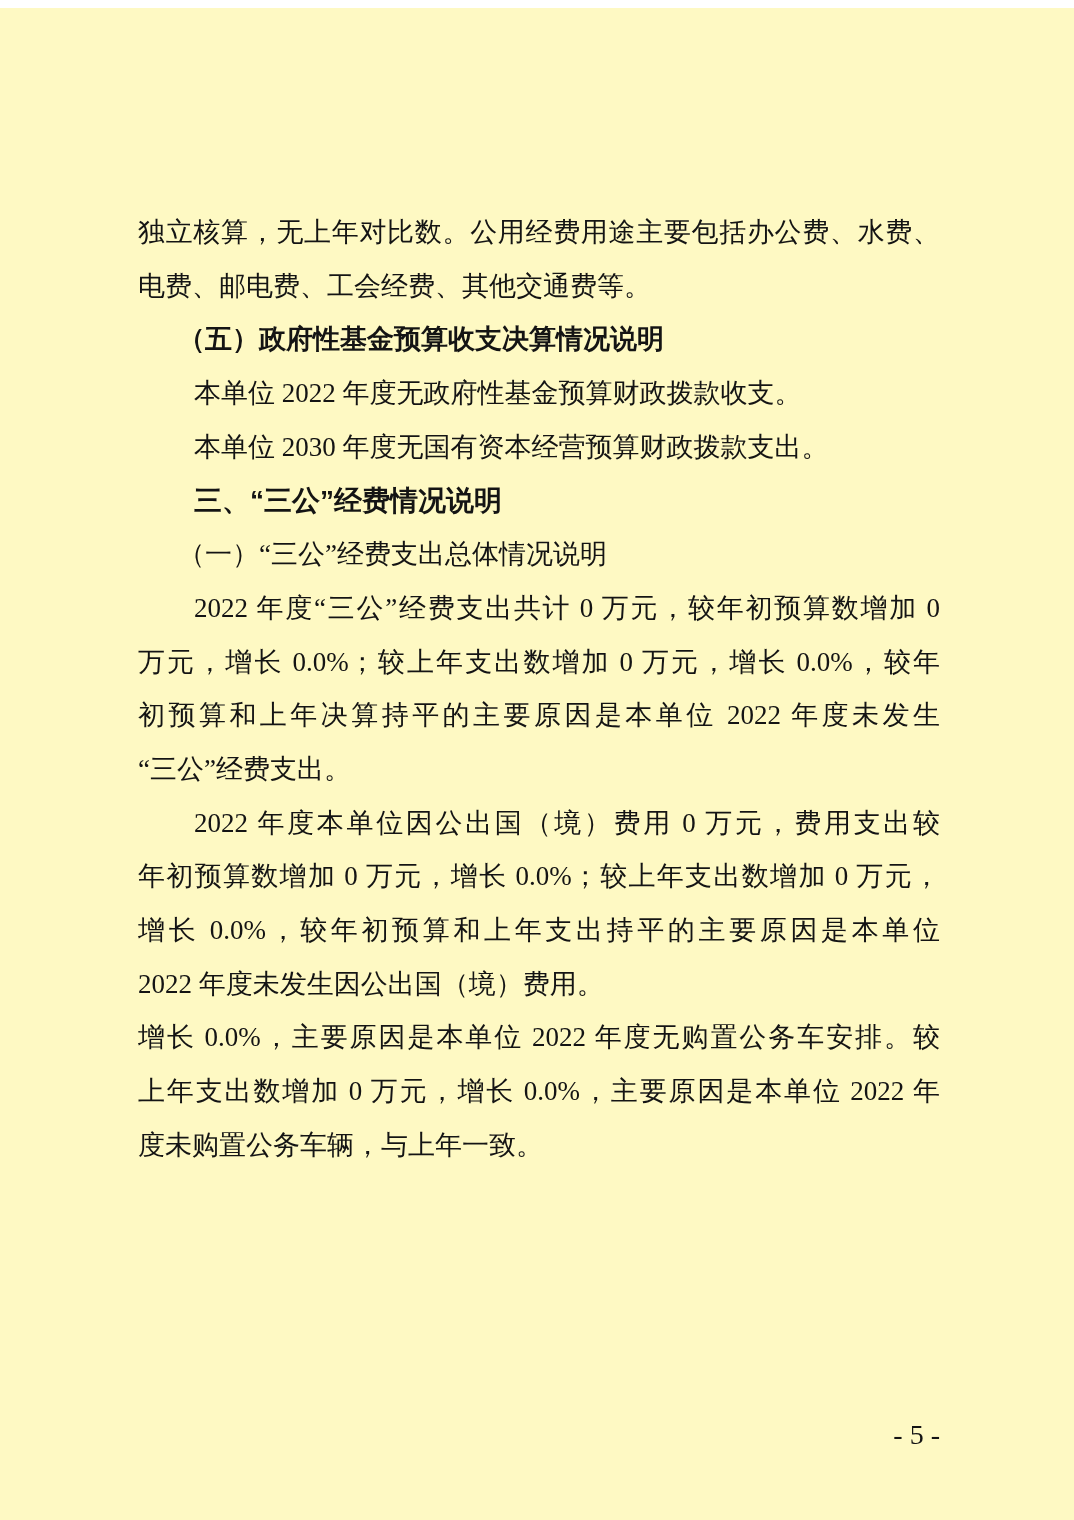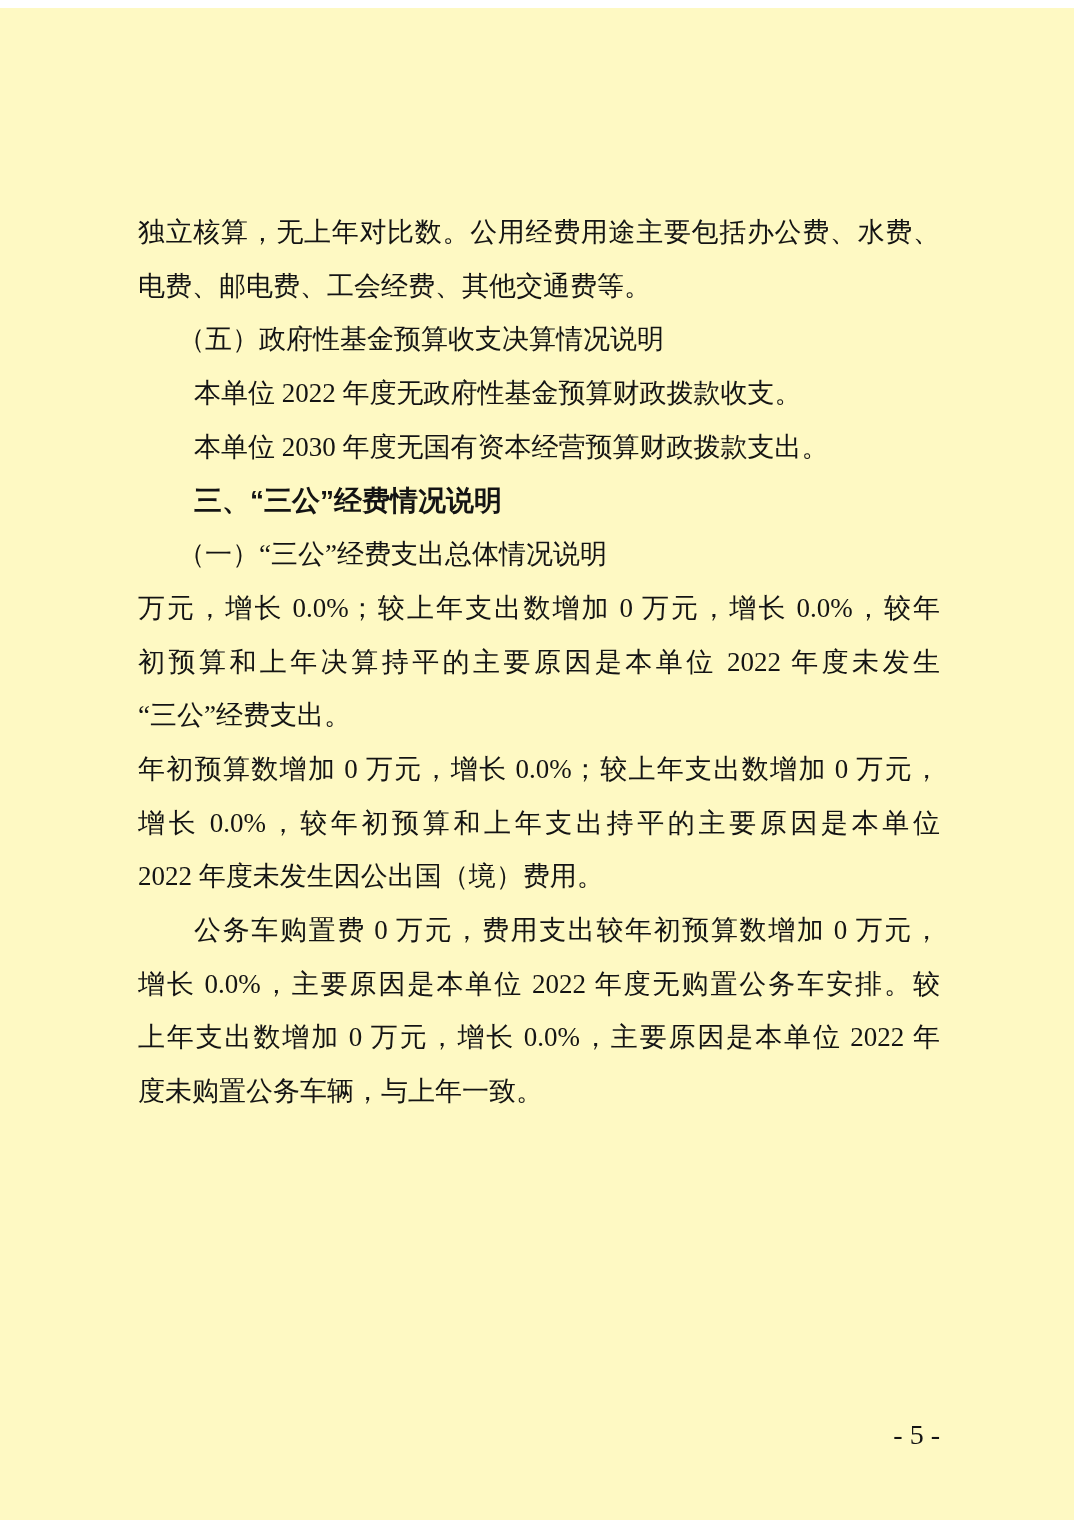--- a/index.html
+++ b/index.html
@@ -35,21 +35,21 @@
     text-align: justify;
     text-align-last: justify;
   }
   
   .line.first {
     text-indent: 56px;
   }
   
   .line.h-kai {
     text-indent: 40px;
-    font-weight: 400;
+    font-weight: 700;
   }
   
   .line.sub {
     text-indent: 40px;
     font-family: Liberation Serif, serif;
   }
   
   .line.h-hei {
     text-indent: 56px;
     font-weight: 700;
@@ -70,25 +70,26 @@
 
 <div class="page">
   <div class="content" id="doc-body">
       <div class="line cont j">独立核算，无上年对比数。公用经费用途主要包括办公费、水费、</div>
       <div class="line cont">电费、邮电费、工会经费、其他交通费等。</div>
       <div class="line h-kai">（五）政府性基金预算收支决算情况说明</div>
       <div class="line first">本单位 2022 年度无政府性基金预算财政拨款收支。</div>
       <div class="line first">本单位 2030 年度无国有资本经营预算财政拨款支出。</div>
       <div class="line h-hei">三、“三公”经费情况说明</div>
       <div class="line sub">（一）“三公”经费支出总体情况说明</div>
+      <div class="line first j">2022 年度“三公”经费支出共计 0 万元，较年初预算数增加 0</div>
       <div class="line cont j">万元，增长 0.0%；较上年支出数增加 0 万元，增长 0.0%，较年</div>
       <div class="line cont j">初预算和上年决算持平的主要原因是本单位 2022 年度未发生</div>
       <div class="line cont">“三公”经费支出。</div>
+      <div class="line first j">2022 年度本单位因公出国（境）费用 0 万元，费用支出较</div>
       <div class="line cont j">年初预算数增加 0 万元，增长 0.0%；较上年支出数增加 0 万元，</div>
       <div class="line cont j">增长 0.0%，较年初预算和上年支出持平的主要原因是本单位</div>
       <div class="line cont">2022 年度未发生因公出国（境）费用。</div>
-      <div class="line first j">公务车购置费 0 万元，费用支出较年初预算数增加 0 万元，</div>
       <div class="line cont j">增长 0.0%，主要原因是本单位 2022 年度无购置公务车安排。较</div>
       <div class="line cont j">上年支出数增加 0 万元，增长 0.0%，主要原因是本单位 2022 年</div>
       <div class="line cont">度未购置公务车辆，与上年一致。</div>
     </div>
   <div class="page-number">- 5 -</div>
 </div>
 
 </body></html>

